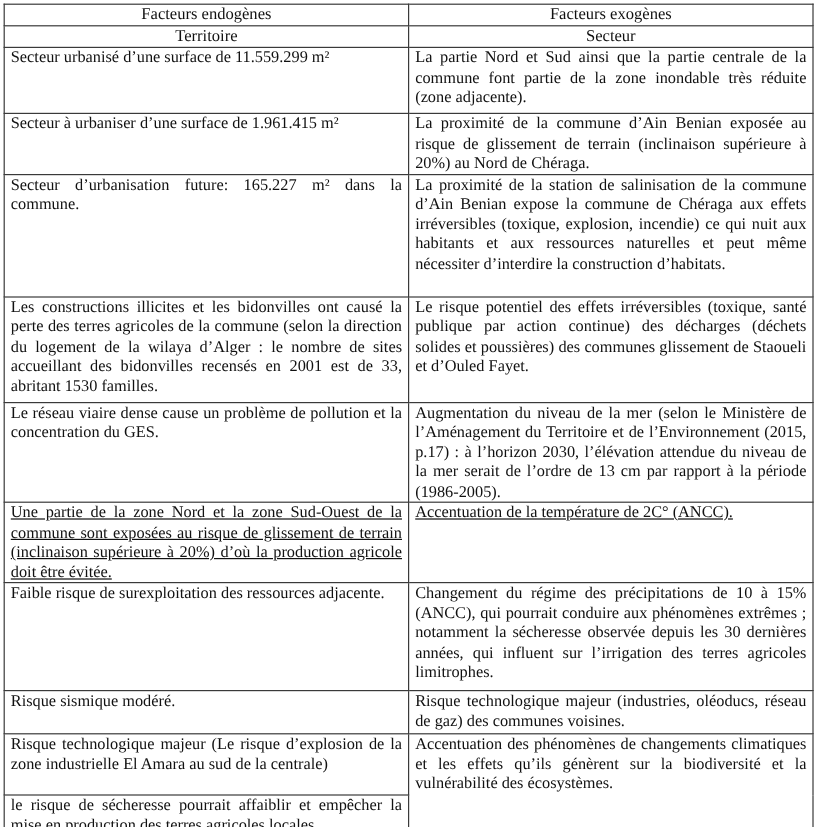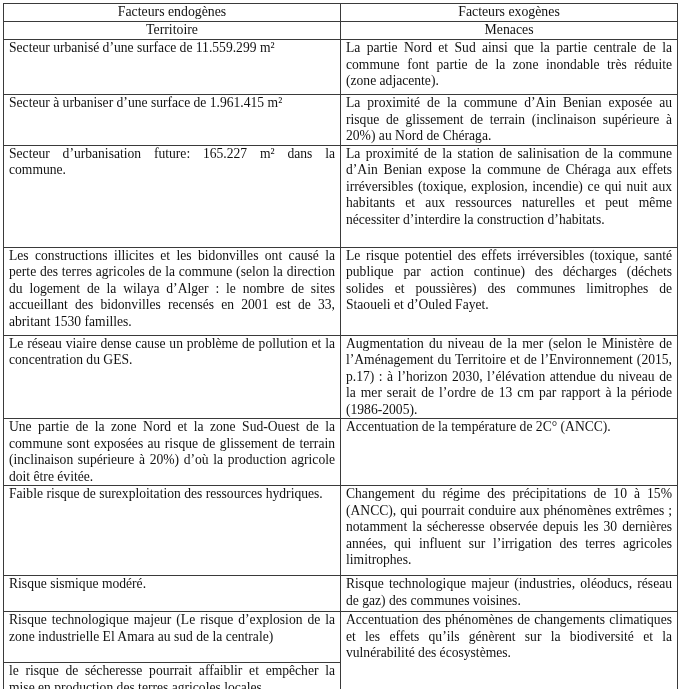--- a/index.html
+++ b/index.html
@@ -3,68 +3,68 @@
 <meta charset="utf-8">
 <style>
   html, body { margin:0; padding:0; background:#ffffff; }
   body { width:680px; height:689px; overflow:hidden; font-family:"Liberation Serif", "DejaVu Serif", serif; color:#111; }
   .wrap { position:absolute; left:3px; top:3px; width:674px; }
   table { border-collapse:collapse; width:674px; table-layout:fixed; }
   td, th { border:1.3px solid #3a3a3a; padding:0 5px; vertical-align:top; font-size:13.6px; line-height:16.5px; text-align:justify; }
   th { font-weight:normal; text-align:center; height:17px; font-size:13.8px; }
   col.c1 { width:337px; } col.c2 { width:337px; }
   .r1 td { height:54px; } .r2 td { height:47px; } .r3 td { height:101px; }
-  .r4 td { height:87px; } .r5 td { height:81px;margin-left:40px; } .r6 td { height:61px; }
+  .r4 td { height:87px; } .r5 td { height:81px;margin-left:40px; } .r6 td { height:61px;text-decoration:underline; }
   .r7 td { height:89px; } .r8 td { height:35px; } .r9 td { height:50px; } .r10 td { height:35px; }
   .outer { border:1.5px solid #222; }
 </style>
 </head>
 <body>
 
 <div class="wrap">
 <table class="outer">
   <colgroup>
         <col class="c1">
         <col class="c2">
       </colgroup>
   <tbody>
         <tr>
     <th>Facteurs endogènes</th>
     <th>Facteurs exogènes</th>
   </tr>
   <tr>
     <th>Territoire</th>
-    <th>Menaces</th>
+    <th>Secteur</th>
   </tr>
   <tr class="r1">
     <td>Secteur urbanisé d’une surface de 11.559.299 m²</td>
     <td>La partie Nord et Sud ainsi que la partie centrale de la commune font partie de la zone inondable très réduite (zone adjacente).</td>
   </tr>
   <tr class="r2">
     <td>Secteur à urbaniser d’une surface de 1.961.415 m²</td>
     <td>La proximité de la commune d’Ain Benian exposée au risque de glissement de terrain (inclinaison supérieure à 20%) au Nord de Chéraga.</td>
   </tr>
   <tr class="r3">
     <td>Secteur d’urbanisation future: 165.227 m² dans la commune.</td>
     <td>La proximité de la station de salinisation de la commune d’Ain Benian expose la commune de Chéraga aux effets irréversibles (toxique, explosion, incendie) ce qui nuit aux habitants et aux ressources naturelles et peut même nécessiter d’interdire la construction d’habitats.</td>
   </tr>
   <tr class="r4">
     <td>Les constructions illicites et les bidonvilles ont causé la perte des terres agricoles de la commune (selon la direction du logement de la wilaya d’Alger : le nombre de sites accueillant des bidonvilles recensés en 2001 est de 33, abritant 1530 familles.</td>
-    <td>Le risque potentiel des effets irréversibles (toxique, santé publique par action continue) des décharges (déchets solides et poussières) des communes limitrophes de Staoueli et d’Ouled Fayet.</td>
+    <td>Le risque potentiel des effets irréversibles (toxique, santé publique par action continue) des décharges (déchets solides et poussières) des communes glissement de Staoueli et d’Ouled Fayet.</td>
   </tr>
   <tr class="r5">
     <td>Le réseau viaire dense cause un problème de pollution et la concentration du GES.</td>
     <td>Augmentation du niveau de la mer (selon le Ministère de l’Aménagement du Territoire et de l’Environnement (2015, p.17) : à l’horizon 2030, l’élévation attendue du niveau de la mer serait de l’ordre de 13 cm par rapport à la période (1986-2005).</td>
   </tr>
   <tr class="r6">
     <td>Une partie de la zone Nord et la zone Sud-Ouest de la commune sont exposées au risque de glissement de terrain (inclinaison supérieure à 20%) d’où la production agricole doit être évitée.</td>
     <td>Accentuation de la température de 2C° (ANCC).</td>
   </tr>
   <tr class="r7">
-    <td>Faible risque de surexploitation des ressources hydriques.</td>
+    <td>Faible risque de surexploitation des ressources adjacente.</td>
     <td>Changement du régime des précipitations de 10 à 15% (ANCC), qui pourrait conduire aux phénomènes extrêmes ; notamment la sécheresse observée depuis les 30 dernières années, qui influent sur l’irrigation des terres agricoles limitrophes.</td>
   </tr>
   <tr class="r8">
     <td>Risque sismique modéré.</td>
     <td>Risque technologique majeur (industries, oléoducs, réseau de gaz) des communes voisines.</td>
   </tr>
   <tr class="r9">
     <td>Risque technologique majeur (Le risque d’explosion de la zone industrielle El Amara au sud de la centrale)</td>
     <td rowspan="2">Accentuation des phénomènes de changements climatiques et les effets qu’ils génèrent sur la biodiversité et la vulnérabilité des écosystèmes.</td>
   </tr>

